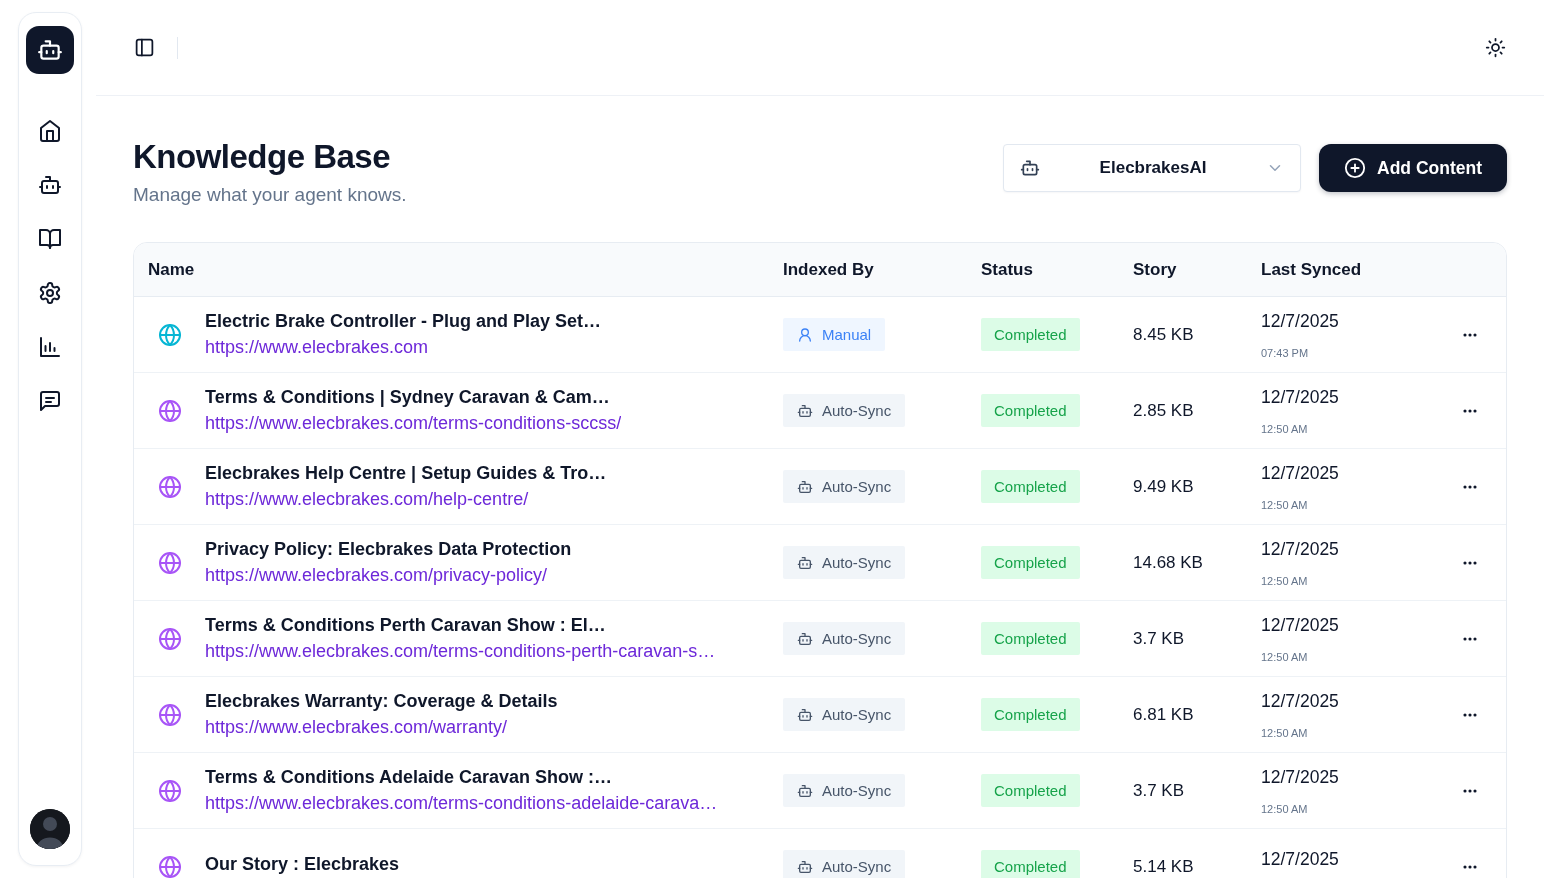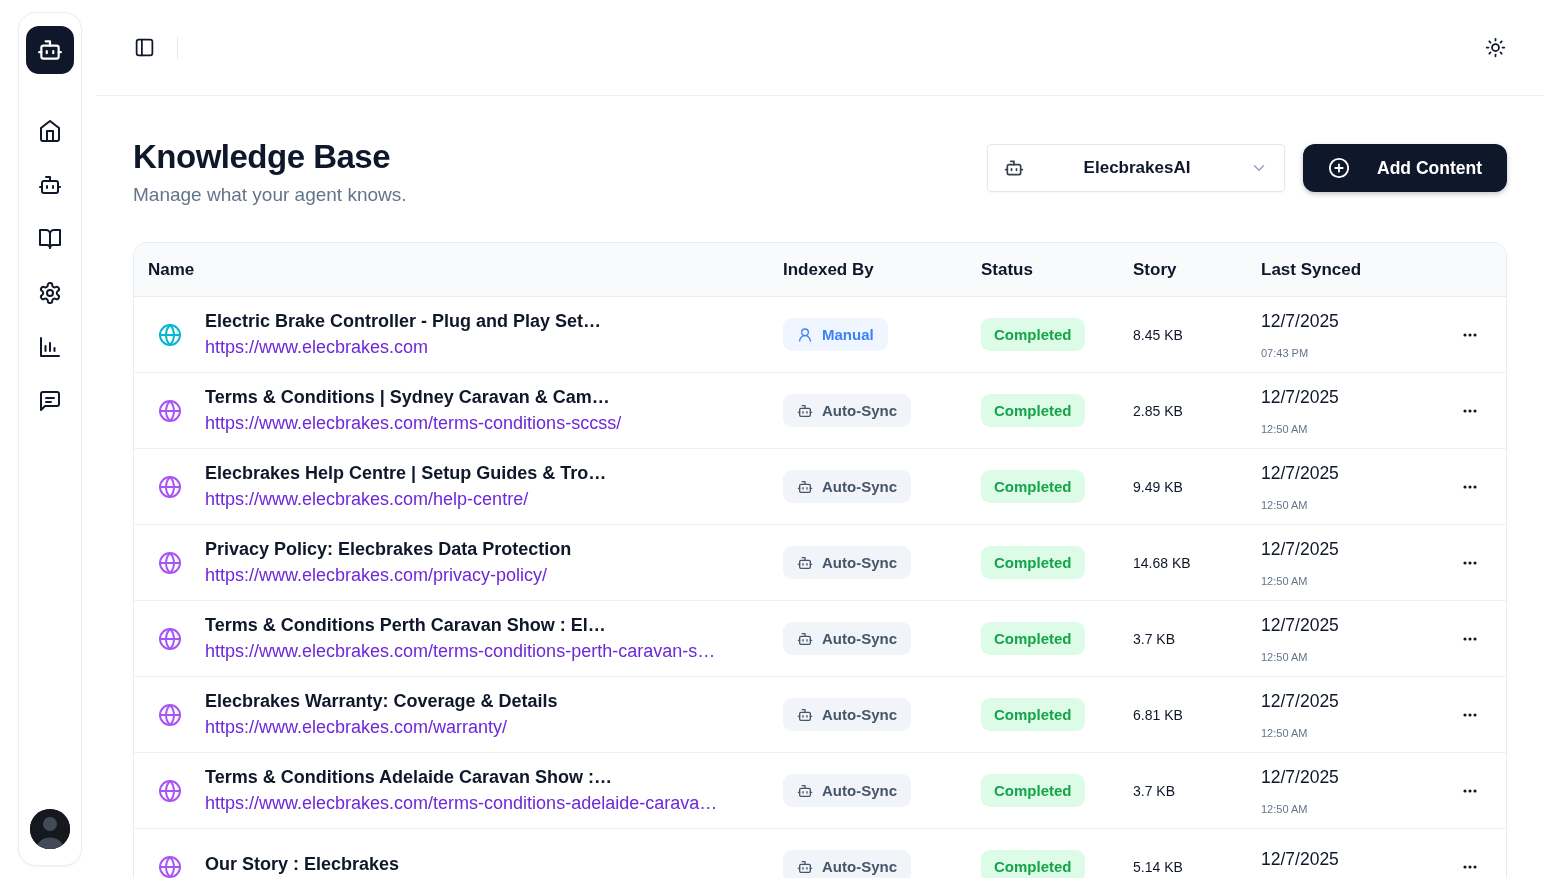--- a/index.html
+++ b/index.html
@@ -56,21 +56,21 @@
     background: #ffffff; display: flex; align-items: center; padding: 0 16px;
     box-shadow: 0 1px 2px rgba(15,23,42,.04);
   }
   .agent-select .agent-icon { color: #334155; display: flex; }
   .agent-select .agent-icon svg { width: 20px; height: 20px; }
   .agent-label { flex: 1; text-align: center; font-size: 17px; font-weight: 600; color: #0f172a; }
   .chev { color: #94a3b8; display: flex; }
   .chev svg { width: 18px; height: 18px; }
   .add-btn {
     height: 48px; background: var(--accent-dark, #0f172a); color: #ffffff;
-    border-radius: 12px; padding: 0 25px; display: flex; align-items: center; gap: 27px;
+    border-radius: 12px; padding: 0 25px; display: flex; align-items: center; gap: 11px;
     font-size: 17.5px; font-weight: 700; box-shadow: 0 2px 5px rgba(15,23,42,.25);
   }
   .add-btn svg { width: 22px; height: 22px; }
 
   
   .ktable {
     margin-top: 36px; border: 1px solid #e7ecf2; border-radius: 14px;
     overflow: hidden; background: #ffffff;
   }
   .thead, .trow {
@@ -92,33 +92,33 @@
   .row-title {
     font-size: 18px; font-weight: 600; color: #0f172a;
     white-space: nowrap; overflow: hidden; text-overflow: ellipsis;
   }
   .row-url {
     font-size: 18px; color: #6d28d9; margin-top: 5px;
     white-space: nowrap; overflow: hidden; text-overflow: ellipsis;
   }
   .badge {
     display: inline-flex; align-items: center; gap: 9px;
-    border-radius: 9px; padding: 8px 14px; font-size: 15px; font-weight: 700;
+    border-radius: 2px; padding: 8px 14px; font-size: 15px; font-weight: 400;
   }
   .badge-indexed { background: var(--autosync-badge-bg, #f1f5f9); color: var(--autosync-badge-text, #475569); }
   .trow.manual .badge-indexed { background: var(--manual-badge-bg, #eff6ff); color: var(--manual-badge-text, #3b82f6); }
   .bicon { display: inline-flex; }
   .bicon svg { width: 16px; height: 16px; }
   .trow .icon-user { display: none; }
   .trow.manual .icon-user { display: inline-flex; }
   .badge-status {
     background: var(--status-completed-bg, #dcfce7); color: var(--status-completed-text, #16a34a);
     padding: 8px 13px;
   }
-  .cell-size { font-size: 14px; font-weight: 500; color: #0f172a; }
+  .cell-size { font-size: 17px; font-weight: 500; color: #0f172a; }
   .cell-sync .sync-date { font-size: 17.5px; font-weight: 500; color: #0f172a; }
   .cell-sync .sync-time { font-size: 11px; color: #64748b; margin-top: 15px; }
   .cell-actions { display: flex; justify-content: flex-start; padding-left: 6px; }
   .dots { color: #0f172a; padding: 6px; }
   .dots svg { width: 20px; height: 20px; }
 </style>
 </head>
 <body>
 
 <aside class="sidebar">

